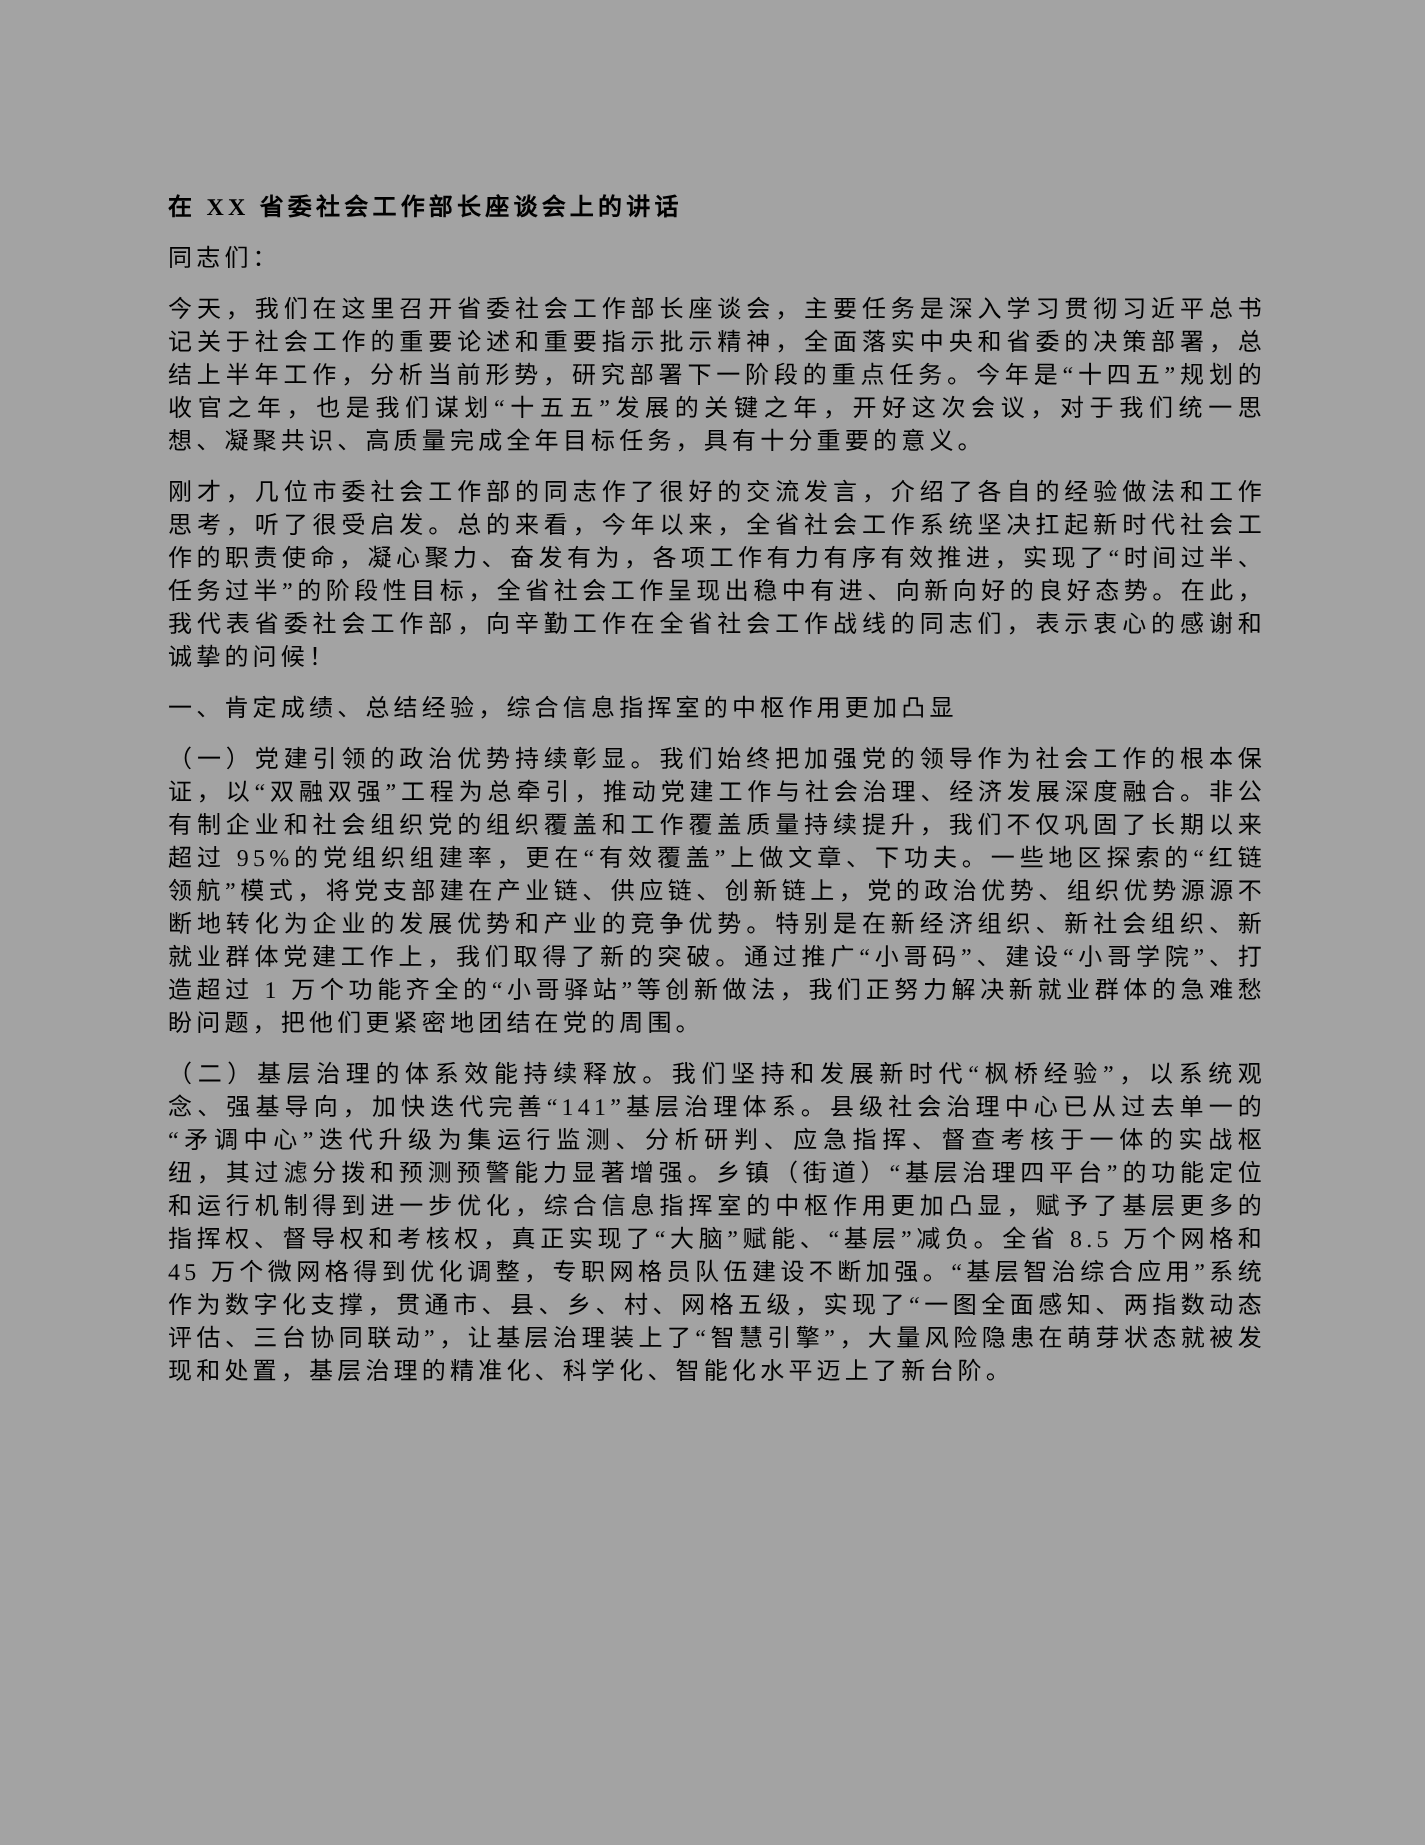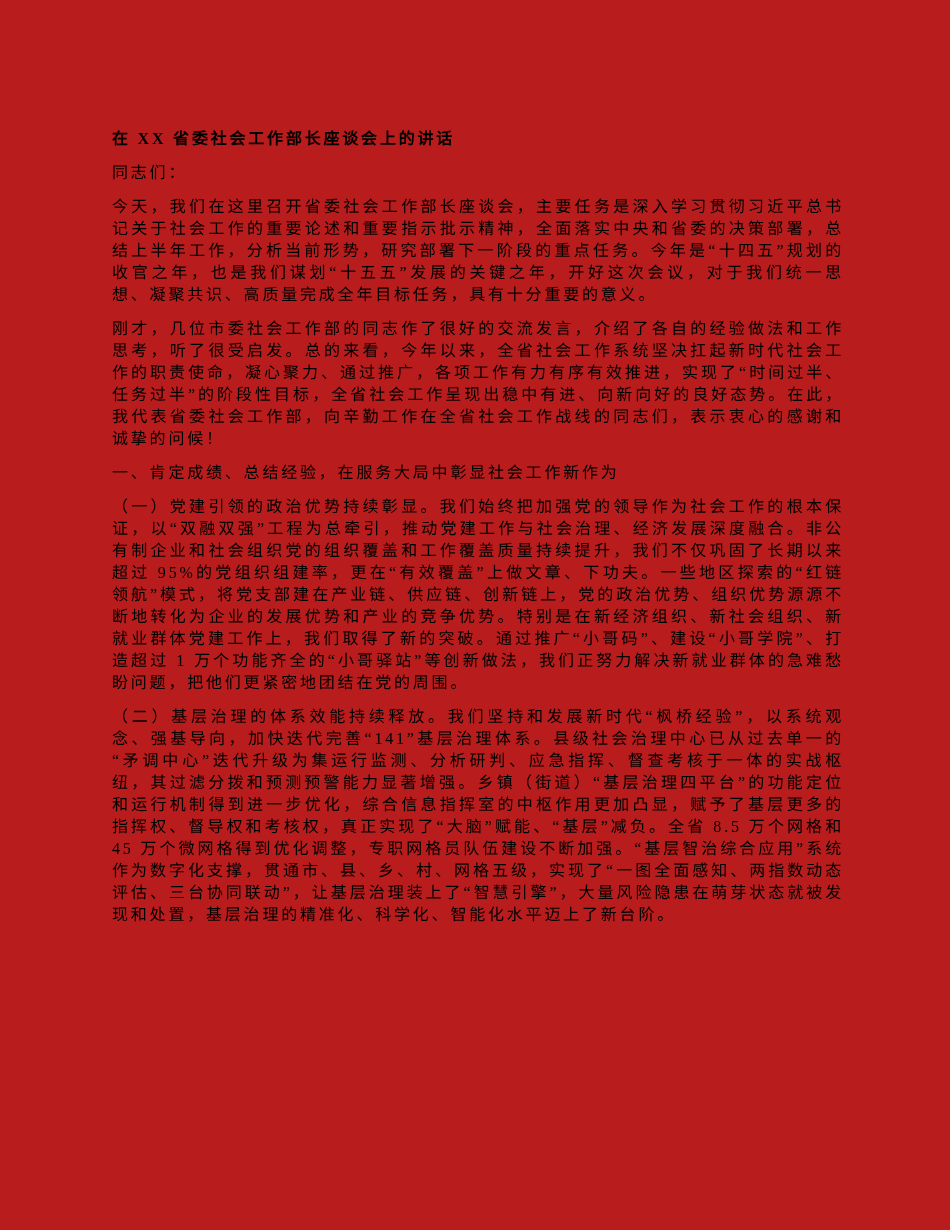--- a/index.html
+++ b/index.html
@@ -12,21 +12,21 @@
     height: 1230px;
     overflow: hidden;
     font-family: "Liberation Serif", "DejaVu Serif", serif;
     color: #000000;
   }
   .page {
     box-sizing: border-box;
     width: 950px;
     height: 1230px;
     padding: 128px 100px 0 112px;
-    background: #b91c1c;
+    background: #a3a3a3;
   }
   .doc-title {
     font-size: 16px;
     font-weight: bold;
     line-height: 22px;
     letter-spacing: 2.8px;
     margin: 0 0 12px 0;
   }
   .para {
     font-size: 16px;
@@ -42,23 +42,23 @@
 </head>
 <body>
 
 <div class="page">
   <h1 class="doc-title">在 XX 省委社会工作部长座谈会上的讲话</h1>
 
   <p class="para">同志们：</p>
 
   <p class="para">今天，我们在这里召开省委社会工作部长座谈会，主要任务是深入学习贯彻习近平总书记关于社会工作的重要论述和重要指示批示精神，全面落实中央和省委的决策部署，总结上半年工作，分析当前形势，研究部署下一阶段的重点任务。今年是“十四五”规划的收官之年，也是我们谋划“十五五”发展的关键之年，开好这次会议，对于我们统一思想、凝聚共识、高质量完成全年目标任务，具有十分重要的意义。</p>
 
-  <p class="para">刚才，几位市委社会工作部的同志作了很好的交流发言，介绍了各自的经验做法和工作思考，听了很受启发。总的来看，今年以来，全省社会工作系统坚决扛起新时代社会工作的职责使命，凝心聚力、通过推广，各项工作有力有序有效推进，实现了“时间过半、任务过半”的阶段性目标，全省社会工作呈现出稳中有进、向新向好的良好态势。在此，我代表省委社会工作部，向辛勤工作在全省社会工作战线的同志们，表示衷心的感谢和诚挚的问候！</p>
+  <p class="para">刚才，几位市委社会工作部的同志作了很好的交流发言，介绍了各自的经验做法和工作思考，听了很受启发。总的来看，今年以来，全省社会工作系统坚决扛起新时代社会工作的职责使命，凝心聚力、奋发有为，各项工作有力有序有效推进，实现了“时间过半、任务过半”的阶段性目标，全省社会工作呈现出稳中有进、向新向好的良好态势。在此，我代表省委社会工作部，向辛勤工作在全省社会工作战线的同志们，表示衷心的感谢和诚挚的问候！</p>
 
 
-  <p class="para">一、肯定成绩、总结经验，在服务大局中彰显社会工作新作为</p>
+  <p class="para">一、肯定成绩、总结经验，综合信息指挥室的中枢作用更加凸显</p>
 
 
   <p class="para">（一）党建引领的政治优势持续彰显。我们始终把加强党的领导作为社会工作的根本保证，以“双融双强”工程为总牵引，推动党建工作与社会治理、经济发展深度融合。非公有制企业和社会组织党的组织覆盖和工作覆盖质量持续提升，我们不仅巩固了长期以来超过 95%的党组织组建率，更在“有效覆盖”上做文章、下功夫。一些地区探索的“红链领航”模式，将党支部建在产业链、供应链、创新链上，党的政治优势、组织优势源源不断地转化为企业的发展优势和产业的竞争优势。特别是在新经济组织、新社会组织、新就业群体党建工作上，我们取得了新的突破。通过推广“小哥码”、建设“小哥学院”、打造超过 1 万个功能齐全的“小哥驿站”等创新做法，我们正努力解决新就业群体的急难愁盼问题，把他们更紧密地团结在党的周围。</p>
 
   <p class="para">（二）基层治理的体系效能持续释放。我们坚持和发展新时代“枫桥经验”，以系统观念、强基导向，加快迭代完善“141”基层治理体系。县级社会治理中心已从过去单一的“矛调中心”迭代升级为集运行监测、分析研判、应急指挥、督查考核于一体的实战枢纽，其过滤分拨和预测预警能力显著增强。乡镇（街道）“基层治理四平台”的功能定位和运行机制得到进一步优化，综合信息指挥室的中枢作用更加凸显，赋予了基层更多的指挥权、督导权和考核权，真正实现了“大脑”赋能、“基层”减负。全省 8.5 万个网格和 45 万个微网格得到优化调整，专职网格员队伍建设不断加强。“基层智治综合应用”系统作为数字化支撑，贯通市、县、乡、村、网格五级，实现了“一图全面感知、两指数动态评估、三台协同联动”，让基层治理装上了“智慧引擎”，大量风险隐患在萌芽状态就被发现和处置，基层治理的精准化、科学化、智能化水平迈上了新台阶。</p>
 
 </div>
 
 </body></html>

